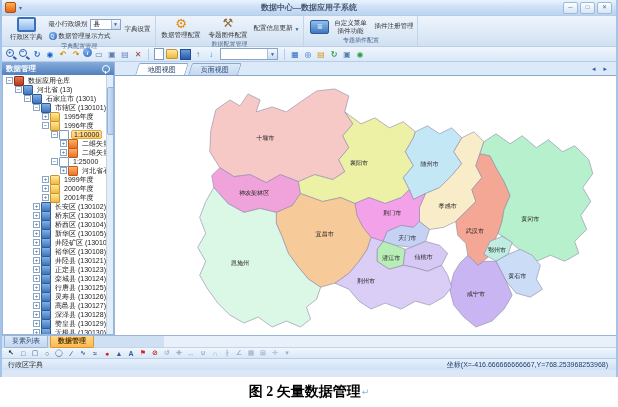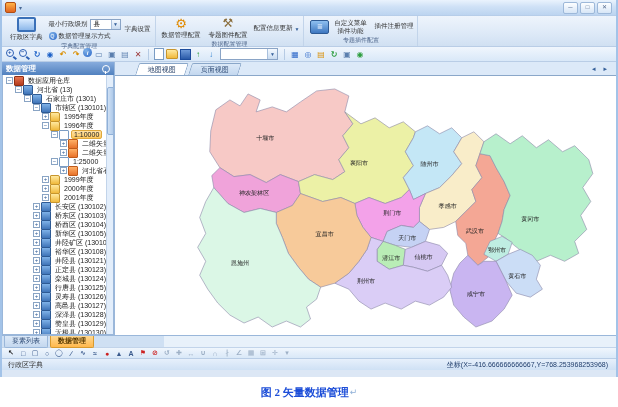--- a/index.html
+++ b/index.html
@@ -96,32 +96,33 @@
   .ptab{font-size:7px;color:#2d4a75;padding:1px 7px;border:1px solid #9ab7da;border-top:none;background:linear-gradient(#dce9f8,#c4d8ef);border-radius:0 0 2px 2px;margin-right:2px;height:9px;line-height:8px;}
   .ptab.active{background:linear-gradient(#ffd890,#ffb84d);border-color:#d89a2e;color:#5a3a00;font-weight:bold;}
   .drawbar{height:10px;background:linear-gradient(#f0f6fd,#d9e8f8);border-top:1px solid #c2d4ea;display:flex;align-items:center;padding-left:4px;gap:2px;}
   .dic{width:10px;height:9px;display:flex;align-items:center;justify-content:center;font-size:7px;font-weight:bold;}
   .statusbar{height:11px;background:linear-gradient(#e7f0fb,#cfe1f5);border-top:1px solid #b9cde6;display:flex;align-items:center;font-size:7px;color:#333;}
   .sb-left{padding-left:6px;flex:1;}
   .sb-coords{padding-right:8px;color:#23406e;}
 
   
   .caption{height:30px;display:flex;align-items:center;justify-content:center;background:#fff;}
-  .cap-text{font-family:"Liberation Serif","DejaVu Serif",serif;font-size:11px;font-weight:bold;color:#1d4ed8;}
+  .cap-text{font-family:"Liberation Serif","DejaVu Serif",serif;font-size:14px;font-weight:bold;color:#000000;}
   .cap-mark{font-size:9px;color:#8fb0d8;margin-left:1px;}
 </style>
 </head>
 <body>
 
 <div class="page">
   <div class="app">
 
     <div class="titlebar">
       <div class="appicon"></div>
       <div class="qa-caret">▾</div>
+      <div class="title-text">数据中心—数据应用子系统</div>
       <div class="winbtns">
         <div class="winbtn">─</div>
         <div class="winbtn">□</div>
         <div class="winbtn">✕</div>
       </div>
     </div>
 
 
     <div class="ribbon">
       <div class="rgroup">

